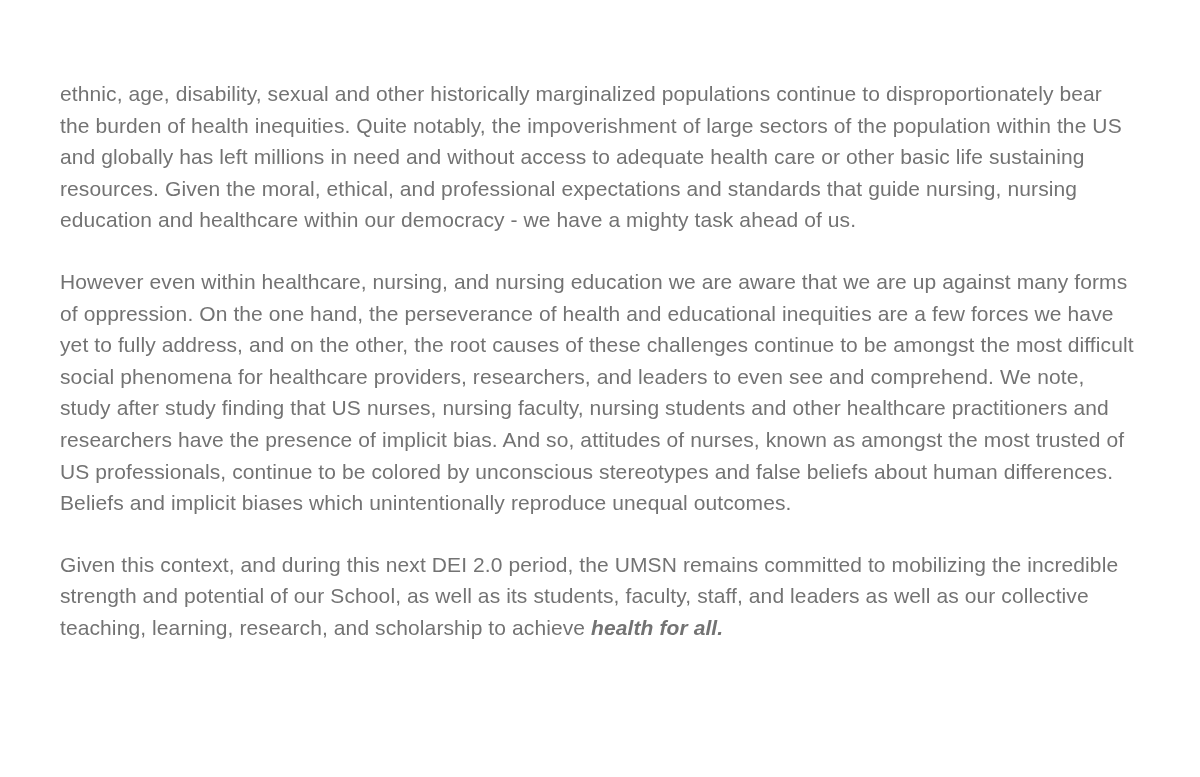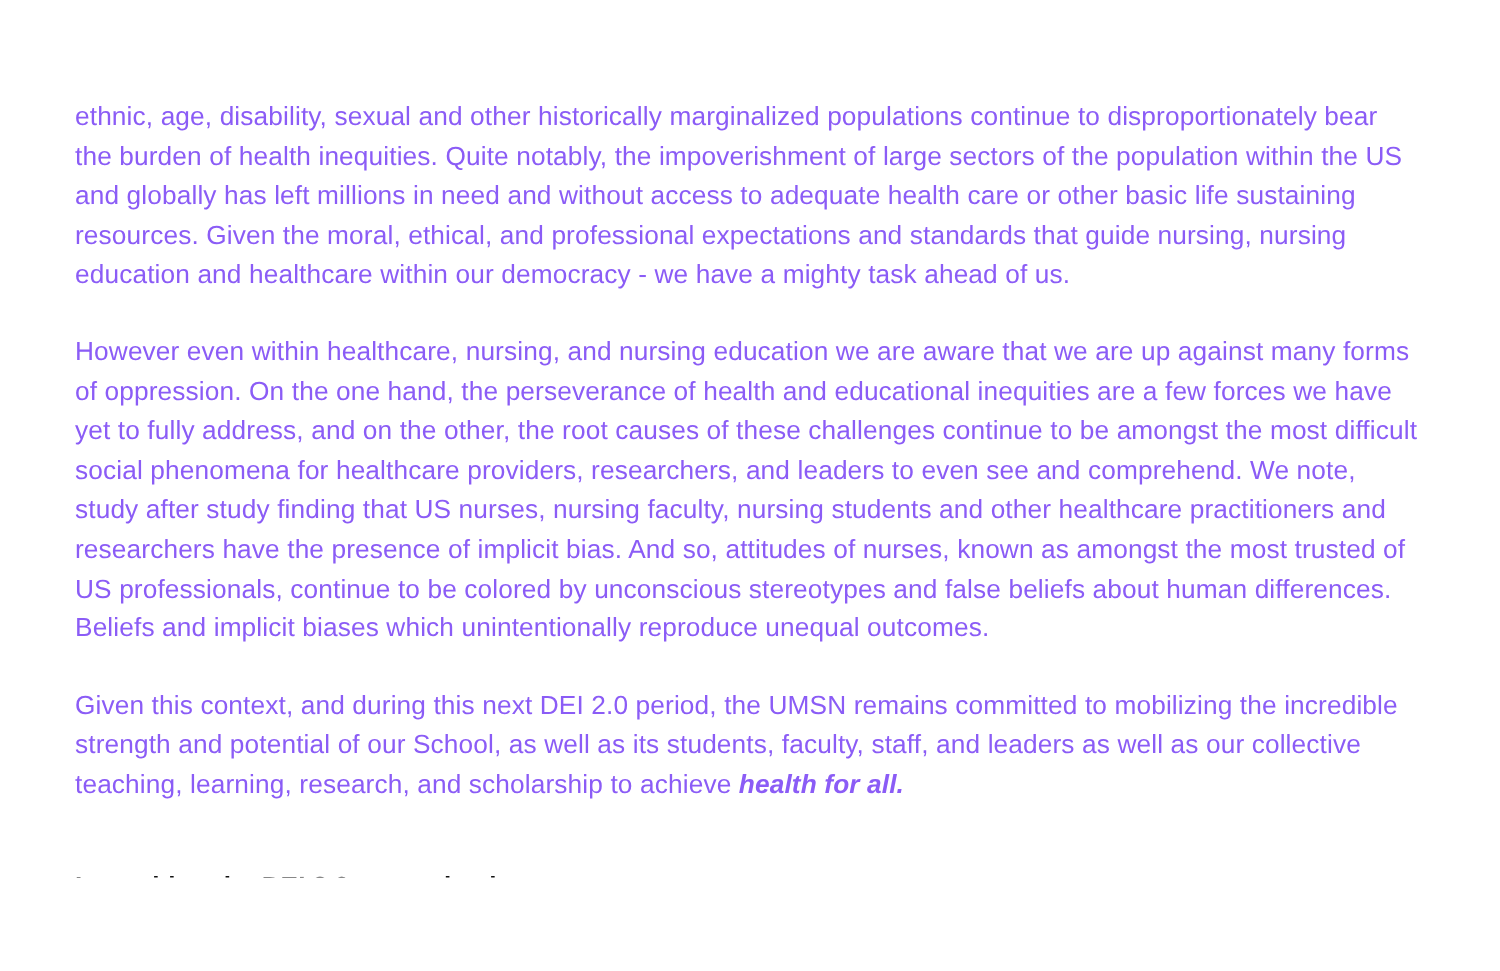--- a/index.html
+++ b/index.html
@@ -19,21 +19,21 @@
     width: 1200px;
     height: 777px;
     padding: 78px 64px 0 60px;
     background: #ffffff;
   }
   .para {
     margin: 0 0 30px 0;
     font-size: 21px;
     line-height: 31.6px;
     letter-spacing: 0.1px;
-    color: #8b5cf6;
+    color: #737373;
     text-align: left;
   }
   .emphasis {
     font-weight: bold;
     font-style: italic;
     text-align: center;
   }
   
   .clipped-line {
     margin-top: 44px;

